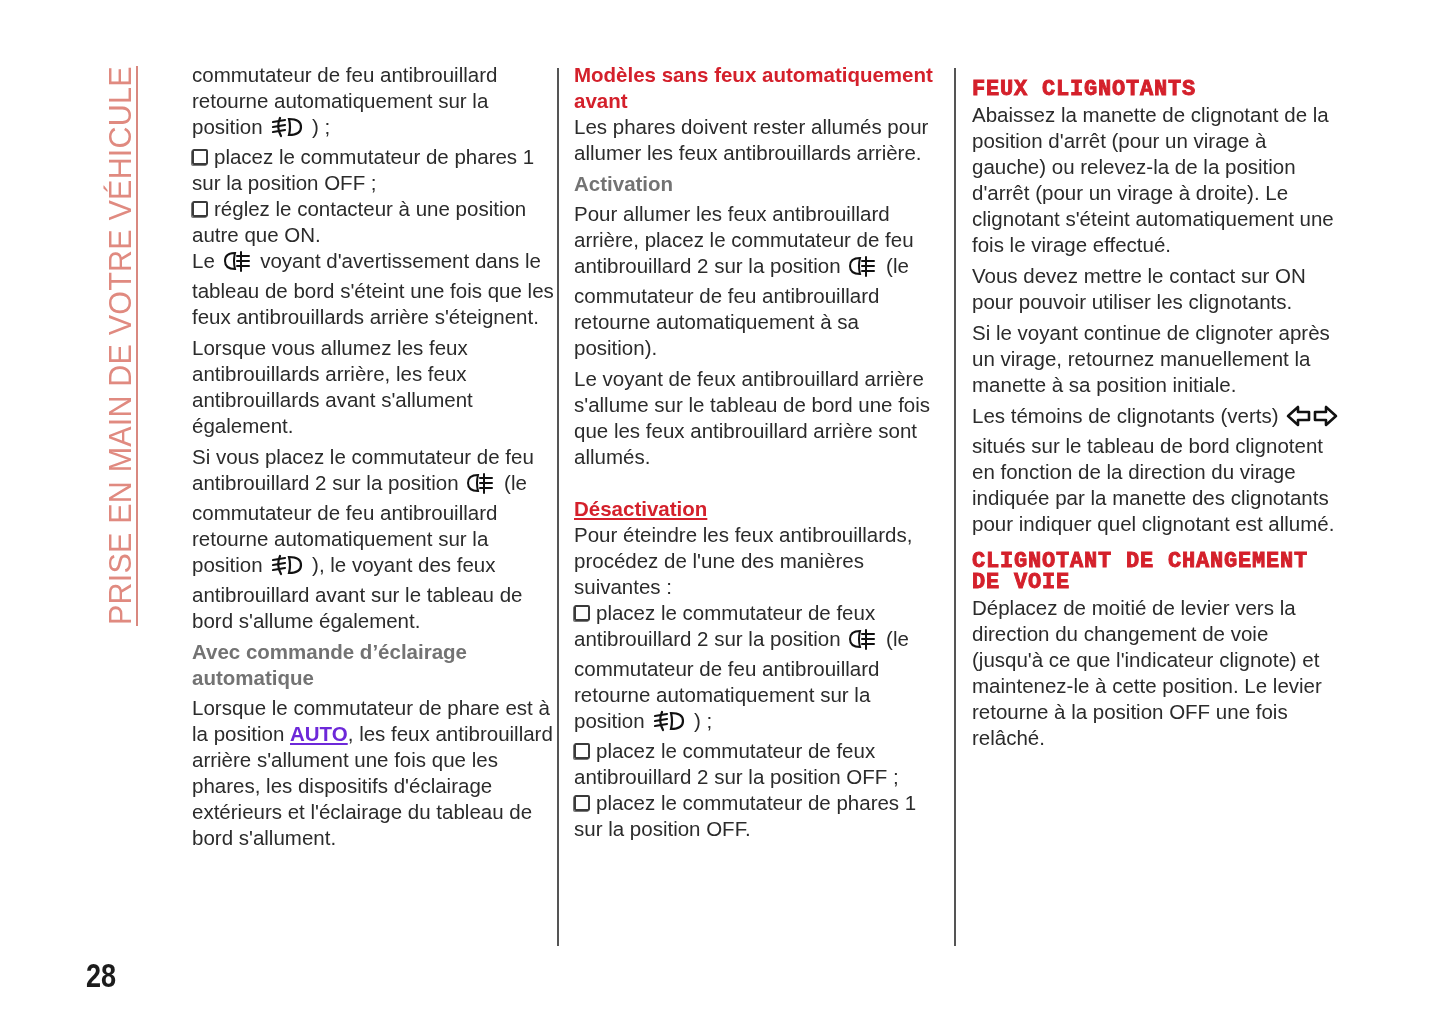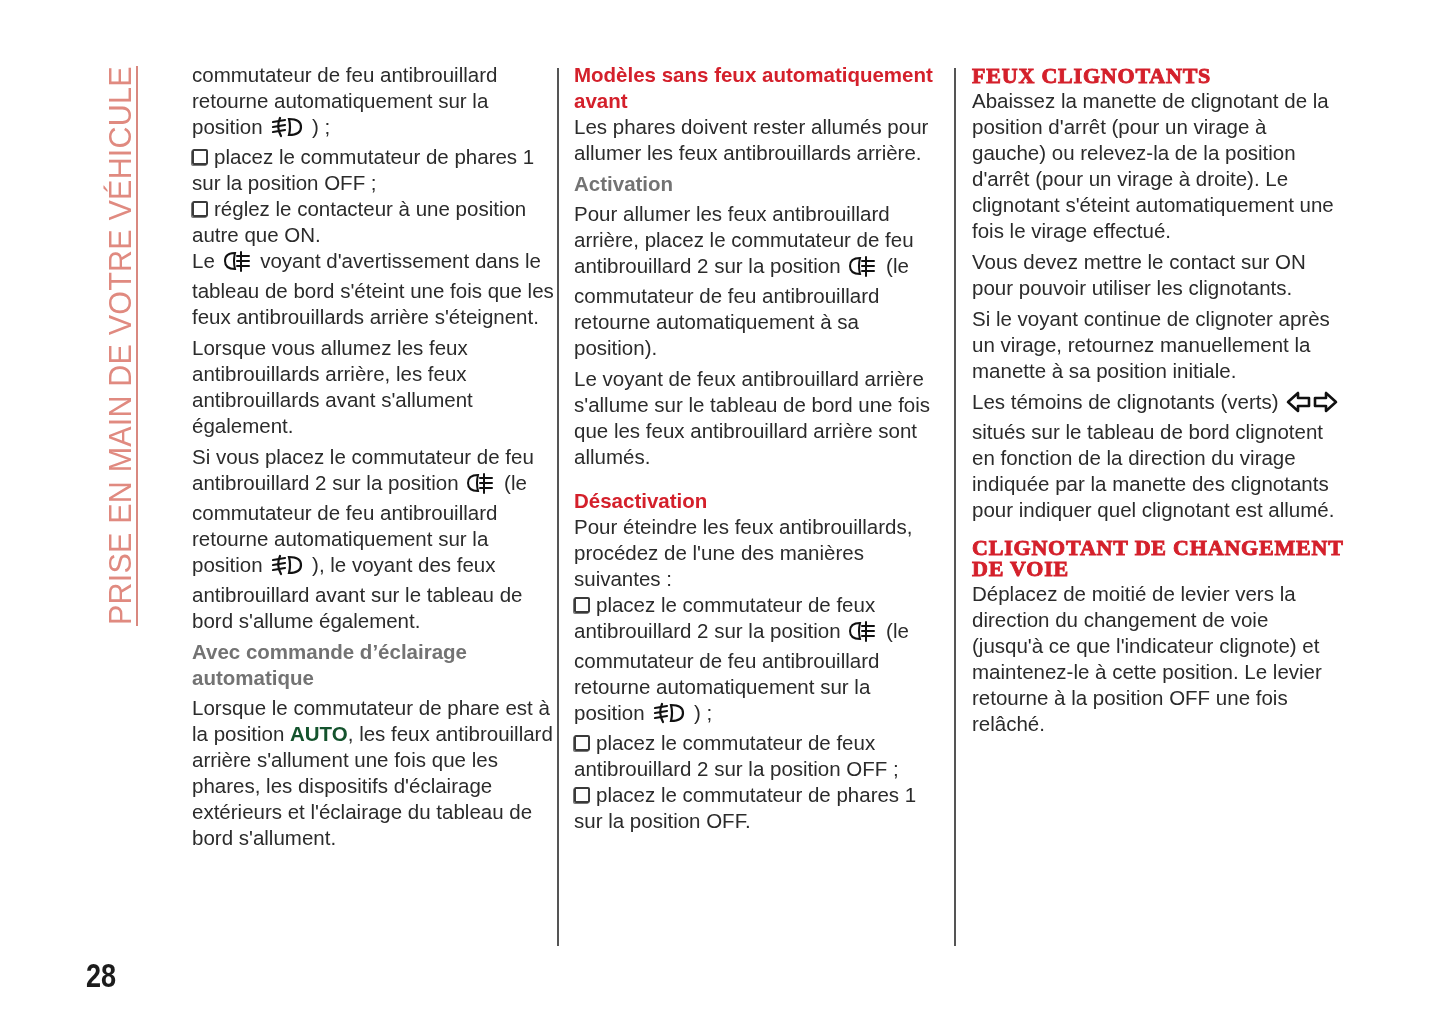--- a/index.html
+++ b/index.html
@@ -20,31 +20,31 @@
   .col3 { left: 972px; width: 372px; }
 
   .divider { position: absolute; top: 68px; width: 2px; height: 878px; background: #555; }
   .div1 { left: 557px; }
   .div2 { left: 954px; }
 
   .para { margin: 0 0 5px 0; }
   .para.tight { margin-bottom: 0; }
   .sub-bold { font-weight: bold; color: #737373; margin: 0 0 4px 0; }
   .sub-red { font-weight: bold; color: #d4202b; margin: 0 0 0 0; }
-  .sub-red.gap { margin-top: 18px; }
-  .head-red { font-family: Liberation Serif, serif; font-weight: 900; color: #d4202b;
+  .sub-red.gap { margin-top: 26px; text-decoration: underline; }
+  .head-red { font-family: Liberation Mono, monospace; font-weight: 900; color: #d4202b;
     font-size: 22px; line-height: 21px; letter-spacing: 0.8px; text-transform: uppercase;
-    -webkit-text-stroke: 0.9px #d4202b; margin: 3px 0 2px 0; }
+    -webkit-text-stroke: 0.9px #d4202b; margin: 17px 0 2px 0; }
   .head-red.gap { margin-top: 14px; }
 
   .bullet-box { display: inline-block; width: 12px; height: 12px; border: 2px solid #3a3a3a;
     border-radius: 2px; margin-right: 6px; vertical-align: -1px; box-shadow: -1px 1px 0 #777; }
 
   .icon { display: inline-block; vertical-align: -4px; margin: 0 2px; }
-  b { color: #14532d; }
+  b { color: #6d28d9; text-decoration: underline; }
 </style>
 </head>
 <body>
 
 <div class="side-title">PRISE EN MAIN DE VOTRE VÉHICULE</div>
 <div class="side-rule"></div>
 
 <div class="col col1">
     <div class="para tight"><span>commutateur de feu antibrouillard retourne automatiquement sur la position </span><span class="icon"><svg width="34" height="22" viewBox="0 0 34 22">
           <g fill="none" stroke="#111" stroke-width="2.2" stroke-linecap="round">

